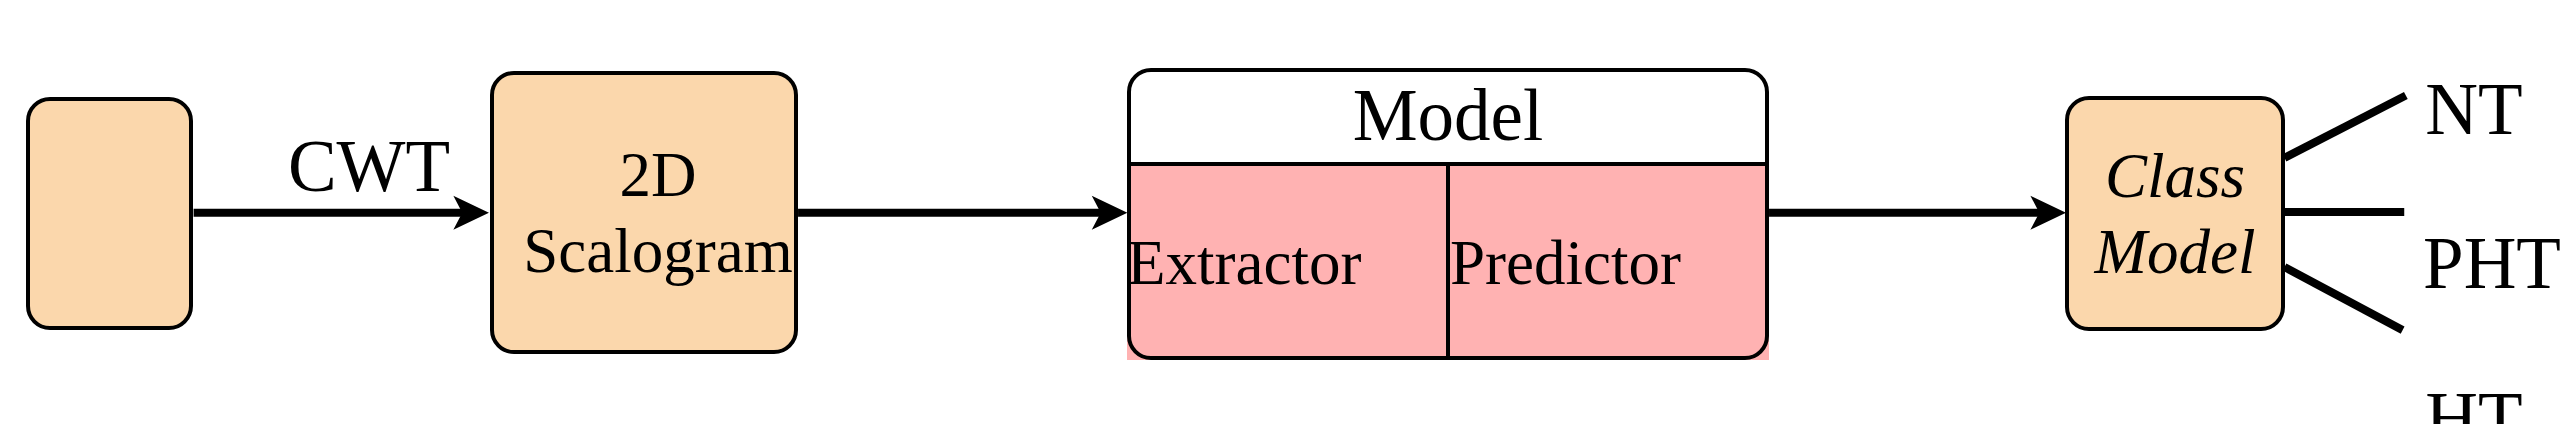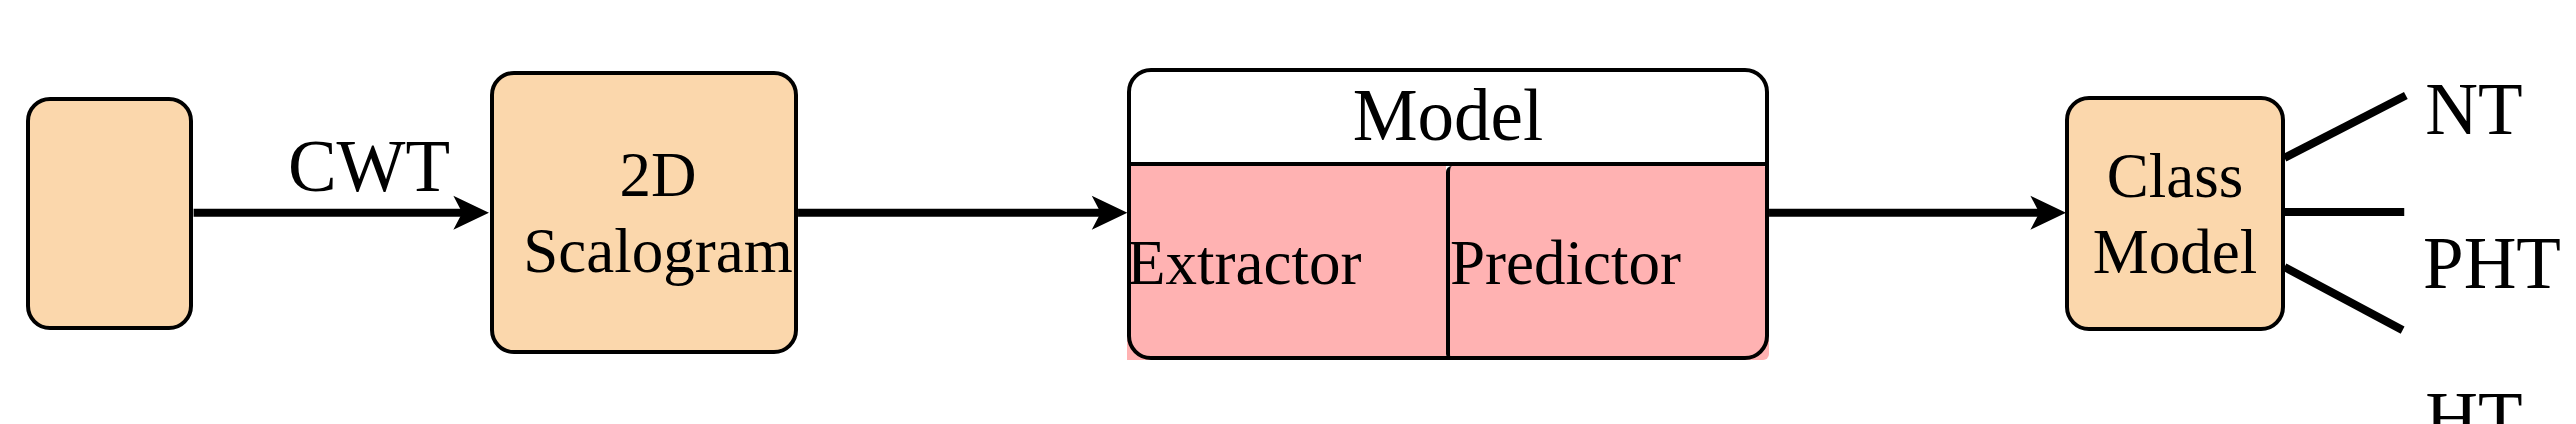--- a/index.html
+++ b/index.html
@@ -25,21 +25,21 @@
     display: flex;
     flex-direction: column;
     align-items: center;
     justify-content: center;
     font-size: 63px;
     line-height: 76px;
     text-align: center;
   }
   #raw-ppg   { left: 26px;   top: 97px; width: 167px; height: 233px; }
   #scalogram { left: 490px;  top: 71px;  width: 308px; height: 283px; padding-left: 28px; }
-  #class-model { left: 2065px; top: 96px; width: 220px; height: 235px; }
+  #class-model { left: 2065px; top: 96px; width: 220px; height: 235px; font-style: italic; }
 
   .edge-label {
     position: absolute;
     font-size: 73px;
     line-height: 73px;
     transform: translate(-50%, -50%);
     white-space: nowrap;
   }
   #cwt-label { left: 336px; top: 166px; margin-left: 33px; }
 
@@ -53,21 +53,21 @@
     display: flex; align-items: center; justify-content: center;
     font-size: 73px; line-height: 73px;
   }
   .model-cells { flex: 1; display: flex; }
   .cell {
     flex: 1;
     background: var(--cell-fill, #FFB2B2);
     display: flex; align-items: center; 
     font-size: 63px; line-height: 63px;
   }
-  .cell.right { border-left: 4px solid var(--stroke, #000000); border-radius: 6px; }
+  .cell.right { border-left: 4px solid var(--stroke, #000000); }
   .model-border {
     position: absolute; inset: 0;
     border: 4px solid var(--stroke, #000000);
     border-radius: 24px;
     pointer-events: none;
   }
 
   .out-label {
     position: absolute;
     font-size: 73px;

